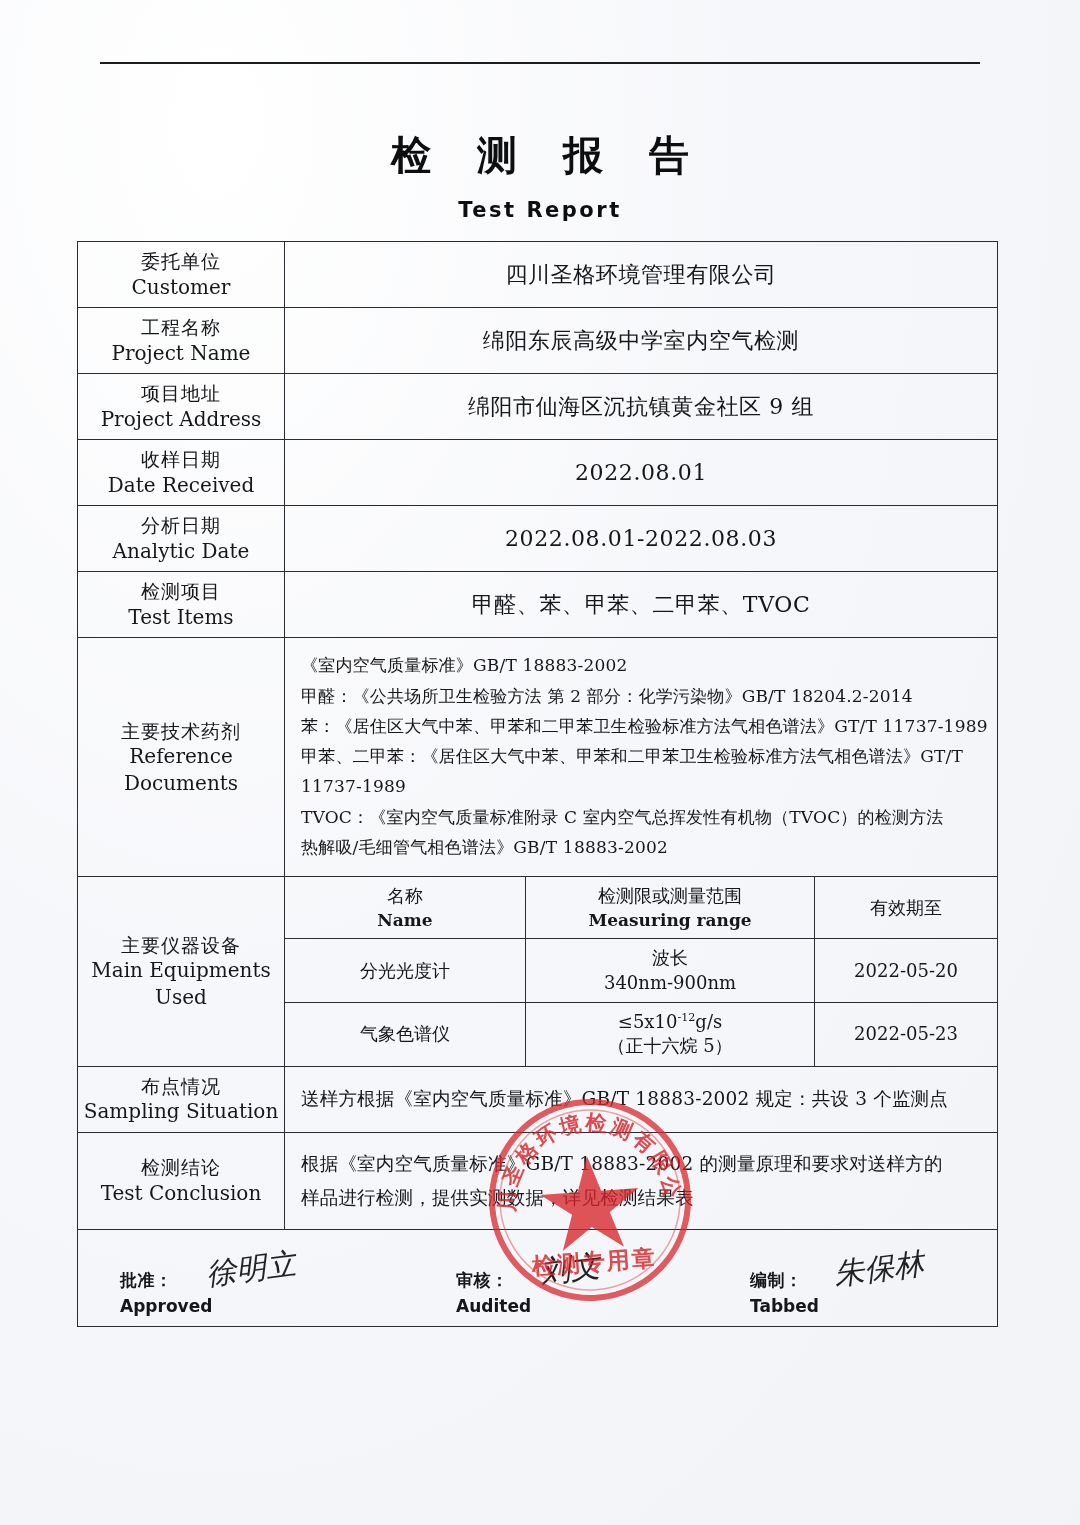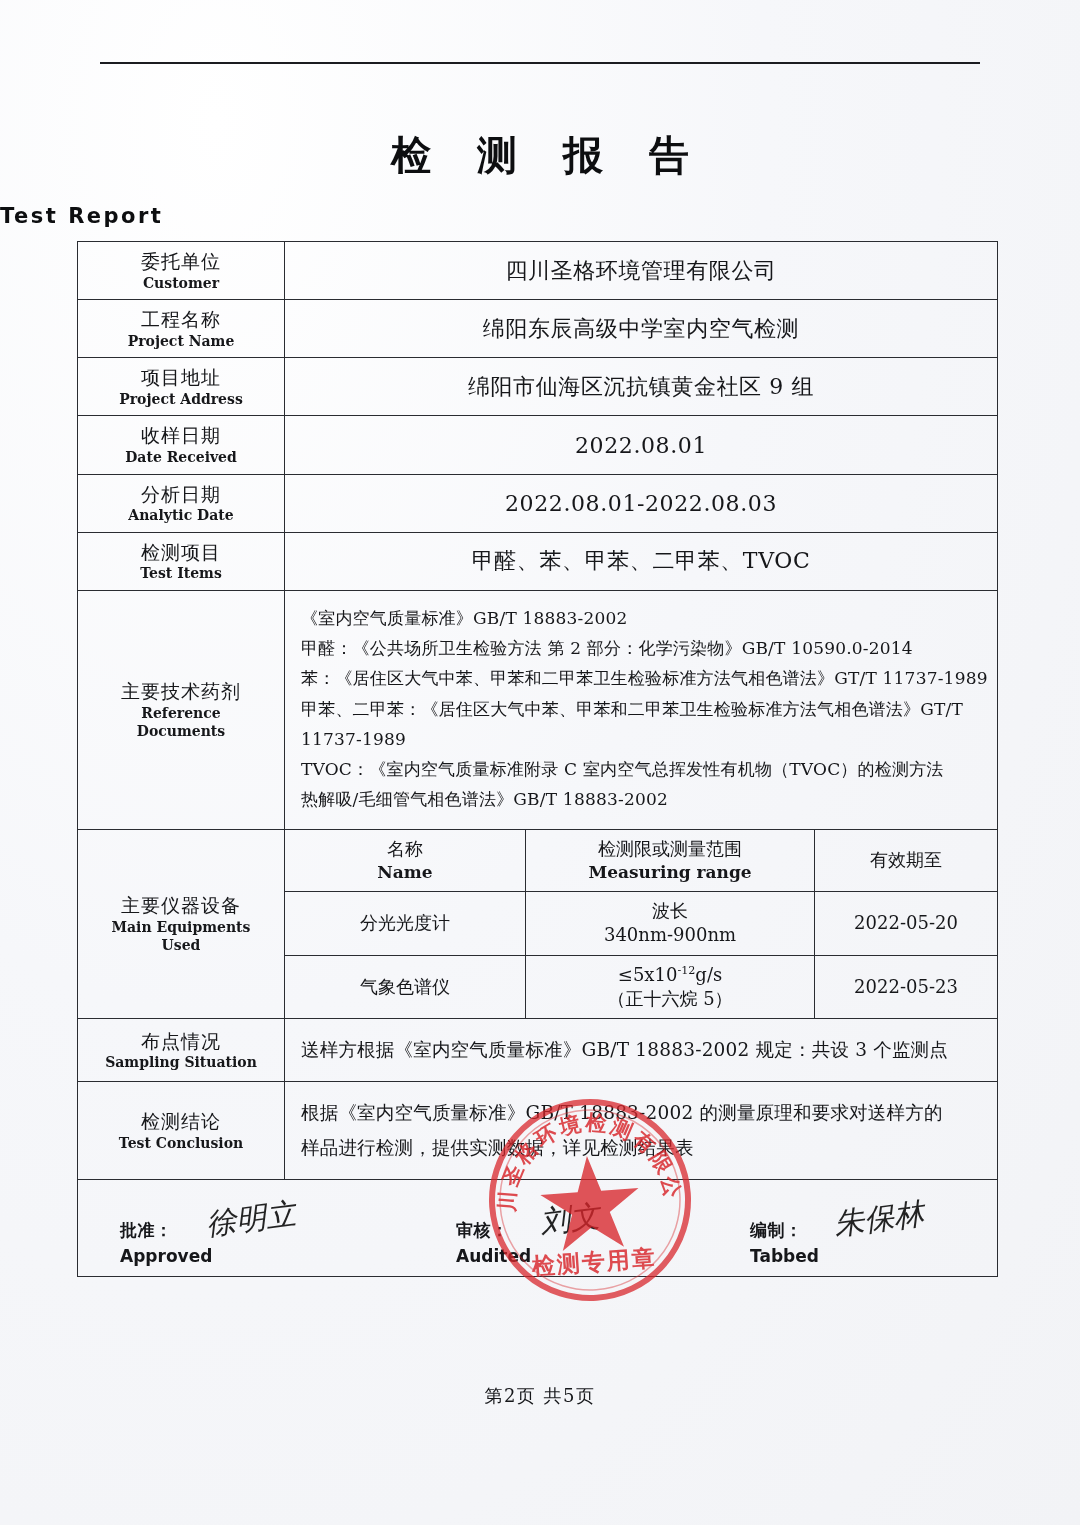--- a/index.html
+++ b/index.html
@@ -46,23 +46,23 @@
     text-align: center;
     font-family: "DejaVu Sans", "Liberation Sans", sans-serif;
     font-weight: bold;
     font-size: 40px;
     letter-spacing: 16px;
     text-indent: 16px;
     color: #0d0e10;
   }
   .title-en {
     position: absolute;
-    left: 0; top: 204px;
+    left: 0; top: 198px;
     width: 1080px;
-    text-align: left;
+    text-align: center;
     font-family: "DejaVu Sans", "Liberation Sans", sans-serif;
     font-weight: bold;
     font-size: 21px;
     letter-spacing: 2.5px;
     color: #0d0e10;
   }
 
   
   .tbl {
     position: absolute;
@@ -83,22 +83,22 @@
     text-align: center;
     padding: 7px 4px !important;
   }
   .lab .cn {
     font-size: 19px;
     letter-spacing: 1px;
     line-height: 1.3;
     white-space: nowrap;
   }
   .lab .en {
-    font-size: 14px;
-    font-weight: bold;
+    font-size: 20px;
+    font-weight: normal;
     line-height: 1.32;
   }
   .val {
     text-align: center;
     font-size: 22px;
     padding: 10px 12px !important;
     letter-spacing: .6px;
   }
   .row-h { height: 57px; }
 
@@ -265,21 +265,21 @@
       </tr>
 
       <tr>
         <td class="lab">
           <div class="cn">主要技术药剂</div>
           <div class="en">Reference</div>
           <div class="en">Documents</div>
         </td>
         <td class="val refs">
           <div>《室内空气质量标准》GB/T 18883-2002</div>
-          <div>甲醛：《公共场所卫生检验方法 第 2 部分：化学污染物》GB/T 10590.0-2014</div>
+          <div>甲醛：《公共场所卫生检验方法 第 2 部分：化学污染物》GB/T 18204.2-2014</div>
           <div>苯：《居住区大气中苯、甲苯和二甲苯卫生检验标准方法气相色谱法》GT/T 11737-1989</div>
           <div>甲苯、二甲苯：《居住区大气中苯、甲苯和二甲苯卫生检验标准方法气相色谱法》GT/T</div>
           <div>11737-1989</div>
           <div>TVOC：《室内空气质量标准附录 C 室内空气总挥发性有机物（TVOC）的检测方法</div>
           <div>热解吸/毛细管气相色谱法》GB/T 18883-2002</div>
         </td>
       </tr>
 
       <tr>
         <td class="lab">
@@ -381,15 +381,14 @@
       <circle cx="106" cy="106" r="98" fill="none" stroke="#d8252a" stroke-width="6" opacity="0.9"></circle>
       <circle cx="106" cy="106" r="90" fill="none" stroke="#d8252a" stroke-width="1.5" opacity="0.5"></circle>
       <text font-family="'DejaVu Sans','Liberation Sans',sans-serif" font-size="21" font-weight="bold" fill="#d8252a" letter-spacing="3">
         <textPath href="#arcTop" startOffset="50%" text-anchor="middle">四川圣格环境检测有限公司</textPath>
       </text>
       <polygon points="106,62 117.8,97.5 155.2,97.5 124.9,119.4 136.7,154.9 106,133 75.3,154.9 87.1,119.4 56.8,97.5 94.2,97.5" fill="#d8252a" opacity="0.95"></polygon>
       <text x="106" y="176" text-anchor="middle" font-family="'DejaVu Sans','Liberation Sans',sans-serif" font-size="23" font-weight="bold" fill="#d8252a" letter-spacing="2">检测专用章</text>
     </svg>
   </div>
 
-  <div class="footer">第2页  共5页</div>
 
 </div>
 
 </body></html>

